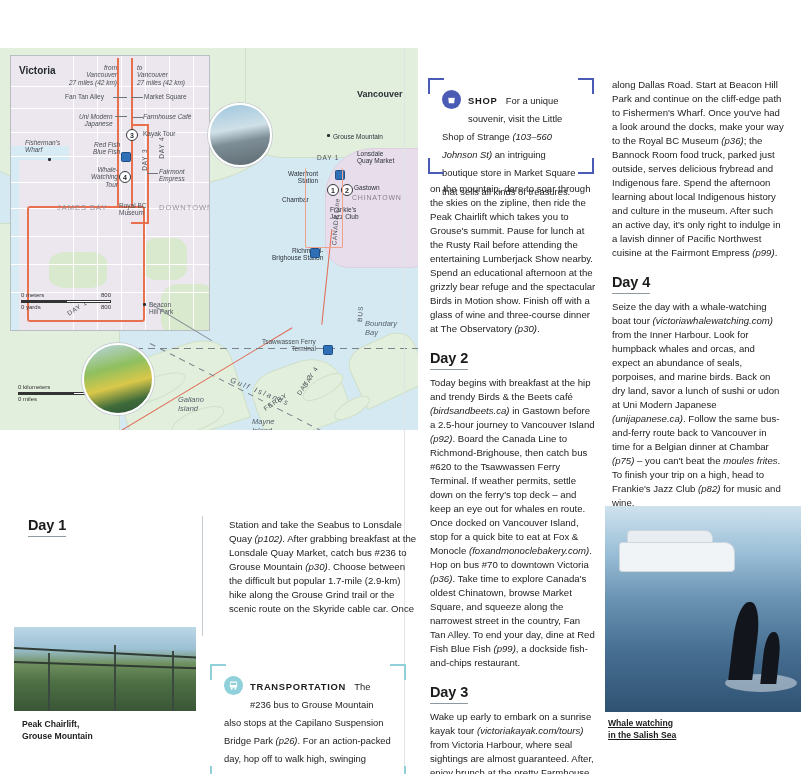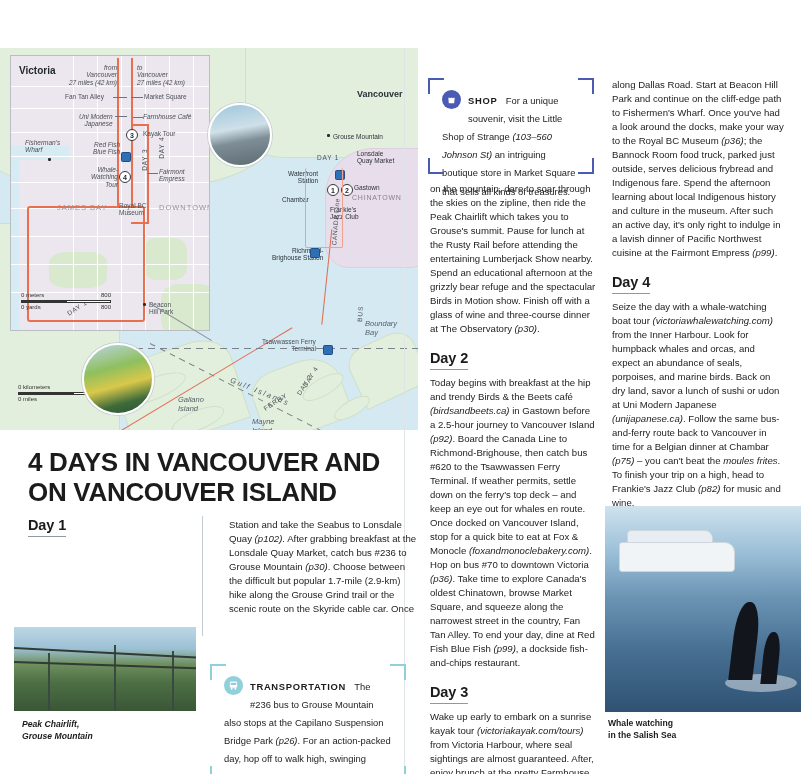--- a/index.html
+++ b/index.html
@@ -188,21 +188,21 @@
   }
   .photo-whale .fin1 { left:128px; top:96px; width:24px; height:78px; transform:skewX(-7deg); }
   .photo-whale .fin2 { left:158px; top:126px; width:16px; height:52px; transform:skewX(-6deg); }
   .photo-whale .splash {
     position:absolute; left:120px; top:168px; width:72px; height:18px;
     background:rgba(255,255,255,.45); border-radius:50%;
   }
   .caption {
     position:absolute; font-size:8.6px; font-weight:700; line-height:1.4; color:#1b1b1b;
   }
-  .cap-grouse { left:22px; top:718px;font-style:italic; }
+  .cap-grouse { left:22px; top:718px; }
   .cap-whale { left:608px; top:717px; }
 </style>
 </head>
 <body>
 
 <div class="page">
 
 
   <div class="map">
     <div class="sea"></div>
@@ -372,21 +372,20 @@
           <span>0 miles</span>
           <span>10</span>
         </div>
     </div>
 
     <div class="photo-circle pc1"></div>
     <div class="photo-circle pc2"></div>
     <div class="leader" style="left:150px; top:255px; width:72px; transform:rotate(31deg); transform-origin:left center; background:#8a9199;"></div>
   </div>
 
-  <div class="title">4 DAYS IN VANCOUVER AND ON VANCOUVER ISLAND</div>
 
   <div class="vrule" style="left:202px; top:516px; height:120px;"></div>
   <div class="vrule" style="left:404px; top:48px; height:726px; background:#dfe4e7;"></div>
 
   <div class="col-l">
     <div class="dayhead">Day 1</div>
   </div>
 
   <div class="col-r1 body-col" style="padding-top:2px;">
     <span>Station and take the Seabus to Lonsdale Quay </span><i>(p102)</i><span>. After grabbing breakfast at the Lonsdale Quay Market, catch bus #236 to Grouse Mountain </span><i>(p30)</i><span>. Choose between the difficult but popular 1.7-mile (2.9-km) hike along the Grouse Grind trail or the scenic route on the Skyride cable car. Once</span>
@@ -455,16 +454,16 @@
     <p class="body-col"><span>Seize the day with a whale-watching boat tour </span><i>(victoriawhalewatching.com)</i><span> from the Inner Harbour. Look for humpback whales and orcas, and expect an abundance of seals, porpoises, and marine birds. Back on dry land, savor a lunch of sushi or udon at Uni Modern Japanese </span><i>(unijapanese.ca)</i><span>. Follow the same bus-and-ferry route back to Vancouver in time for a Belgian dinner at Chambar </span><i>(p75)</i><span> – you can't beat the </span><i>moules frites</i><span>. To finish your trip on a high, head to Frankie's Jazz Club </span><i>(p82)</i><span> for music and wine.</span></p>
   </div>
 
   <div class="photo photo-whale">
     <span class="boat-top"></span>
     <span class="boat"></span>
     <span class="splash"></span>
     <span class="fin fin1"></span>
     <span class="fin fin2"></span>
   </div>
-  <div class="caption cap-whale" style="white-space:pre-line;">Whale watching
+  <div class="caption cap-whale" style="white-space:pre-line;text-decoration:underline;">Whale watching
 in the Salish Sea</div>
 
 </div>
 
 </body></html>

